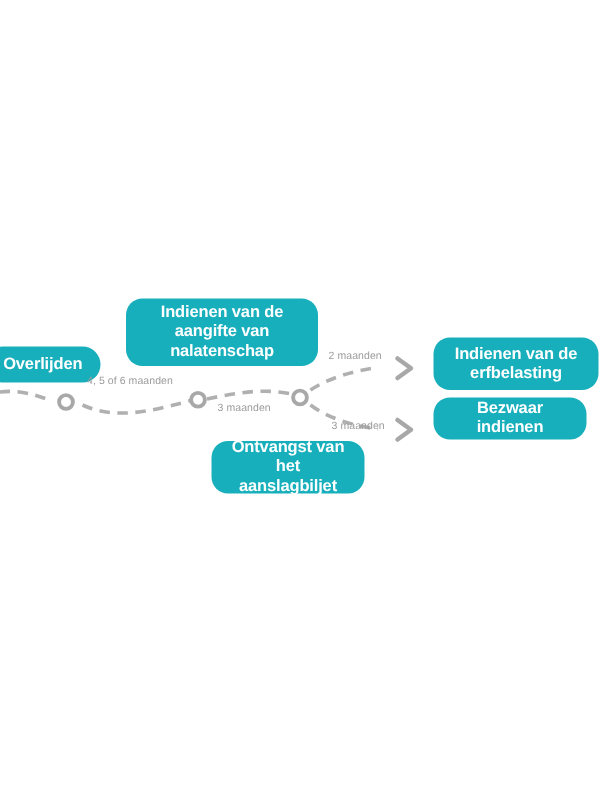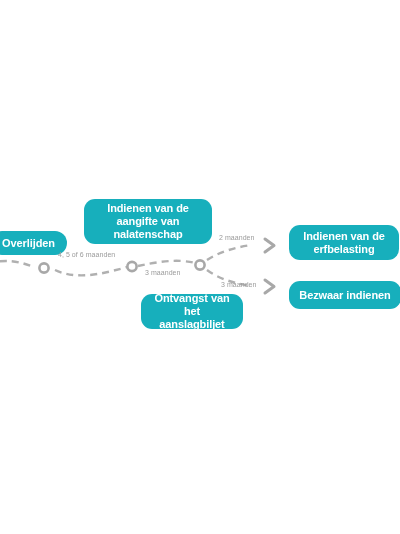--- a/index.html
+++ b/index.html
@@ -73,22 +73,22 @@
   }
   #box-betalen {
     left: 289px;
     top: 225px;
     width: 110px;
     height: 35px;
     font-size: 11px;
   }
   #box-bezwaar {
     left: 289px;
-    top: 281px;
-    width: 112px;
+    top: 265px;
+    width: 102px;
     height: 28px;
     font-size: 11px;
   }
   .edge-label {
     position: absolute;
     color: #9B9B9B;
     font-size: 7px;
     white-space: nowrap;
     font-weight: normal;
     letter-spacing: 0.05px;

